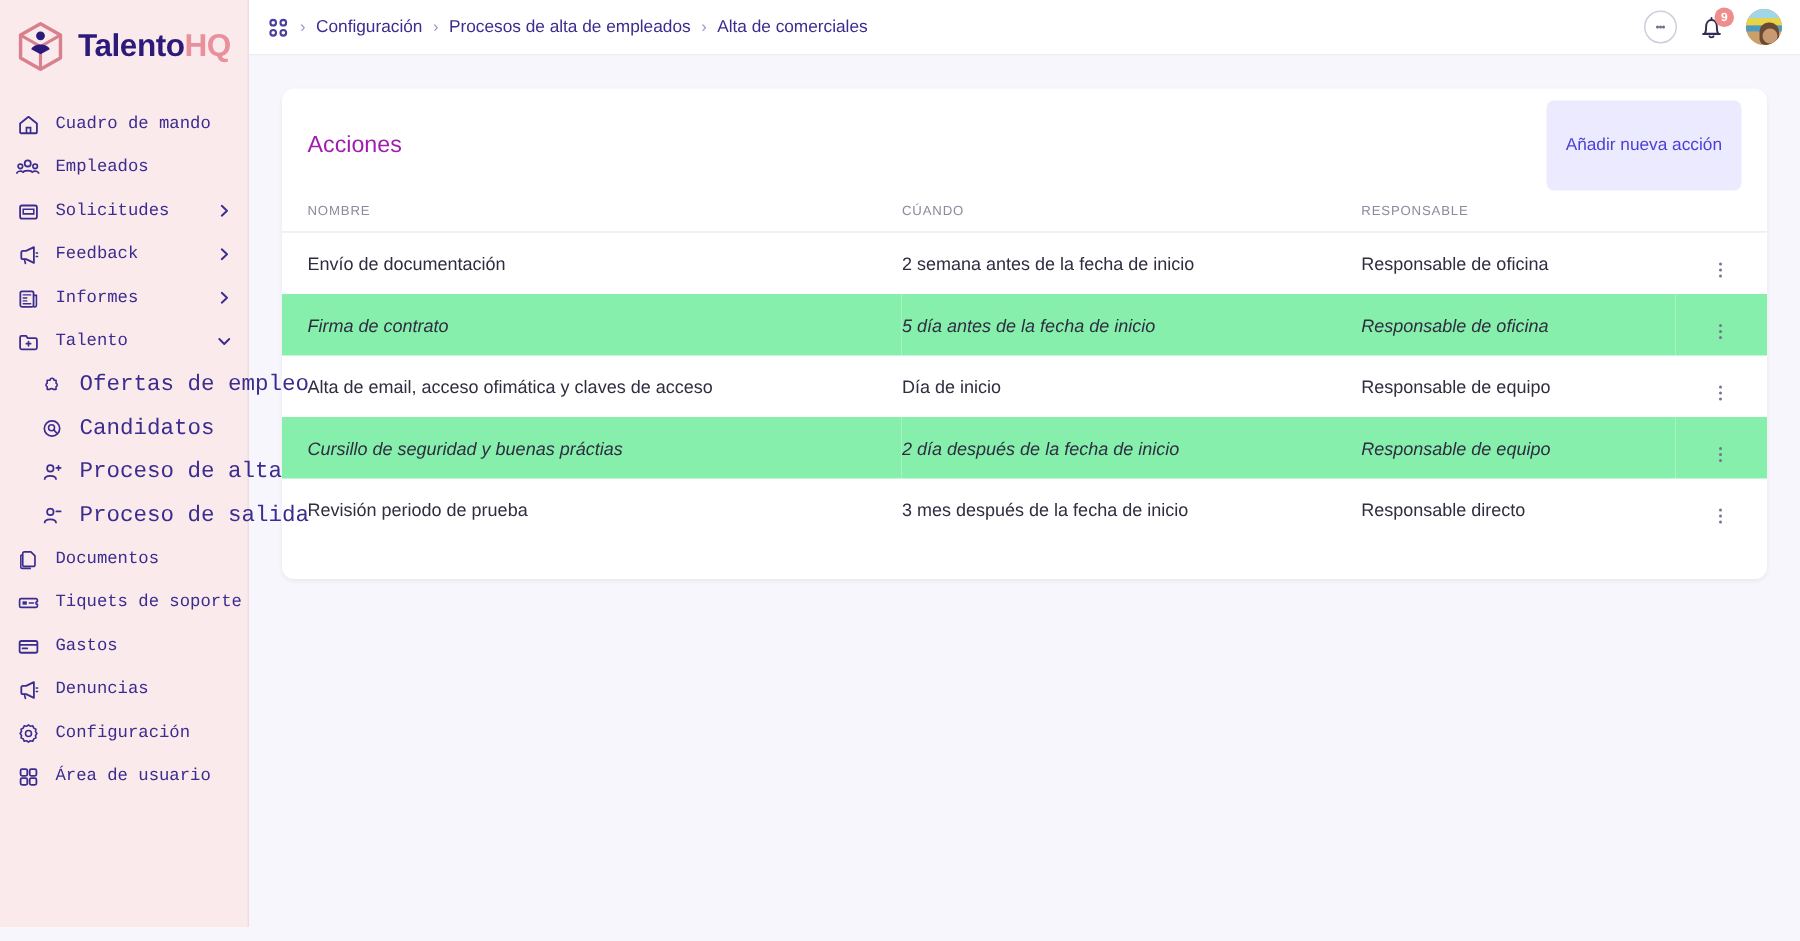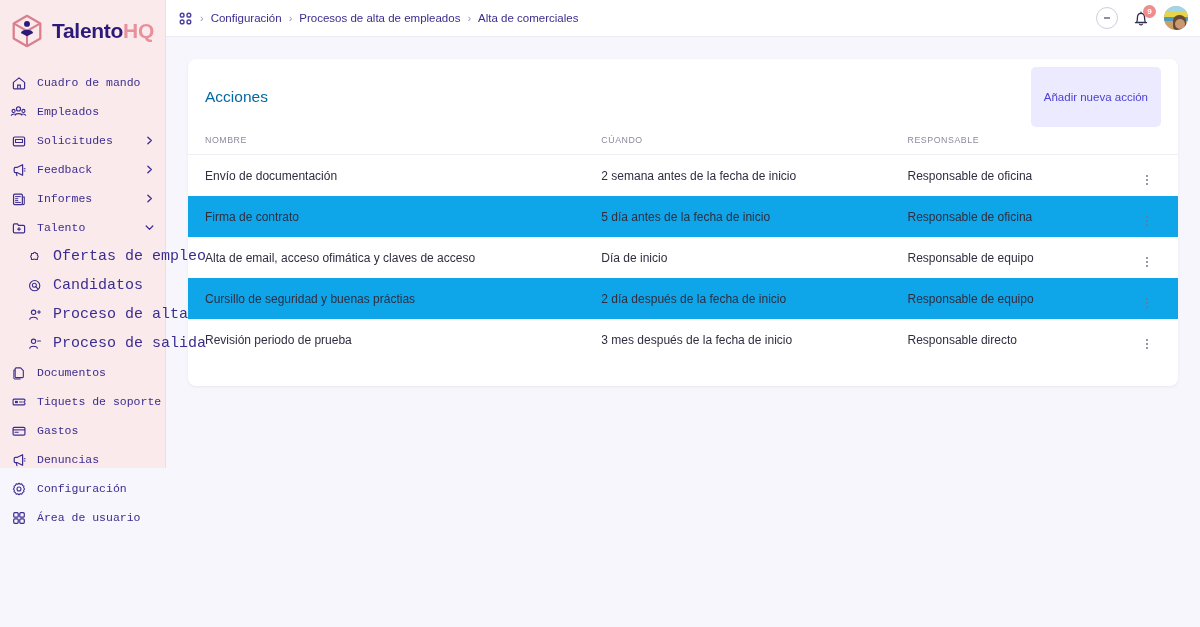--- a/index.html
+++ b/index.html
@@ -6,21 +6,21 @@
   html, body {
     width: 1200px; height: 627px;
     font-family: "Liberation Sans", sans-serif;
     background: #f7f6fc;
     overflow: hidden;
   }
   .app { display: flex; width: 1200px; height: 627px; }
 
   
   .sidebar {
-    width: 166px; height: 468px;
+    width: 166px; height: 618px;
     background: #fbeaec;
     border-right: 1px solid #f3dcdf;
     flex: 0 0 166px;
     padding-top: 0;
     position: relative;
   }
   .brand {
     height: 62px;
     display: flex; align-items: center;
     padding-left: 8px;
@@ -114,21 +114,21 @@
     box-shadow: 0 1px 3px rgba(40,30,90,0.07);
     padding: 18px 0 26px 0;
     width: 990px;
   }
   .card-head {
     display: flex; align-items: center;
     padding: 0 17px 0 17px;
     height: 40px;
   }
   .card-title {
-    font-size: 15.5px; color: #0369a1; flex: 1 1 auto; font-weight: normal;
+    font-size: 15.5px; color: #a21caf; flex: 1 1 auto; font-weight: normal;
   }
   .add-btn {
     background: #eceaff;
     color: #4b3fd4;
     border: none;
     border-radius: 5px;
     font-size: 11.5px;
     font-family: "Liberation Sans", sans-serif;
     padding: 24px 13px;
     cursor: pointer;
@@ -149,21 +149,21 @@
     font-weight: normal;
     padding: 0 0 9px 0;
     border-bottom: 1px solid #eeeef4;
   }
   table.actions td {
     font-size: 12px;
     color: #2f2e40;
     padding: 11px 0 11px 0;
     vertical-align: middle;
   }
-  table.actions tbody tr.striped { background: #0ea5e9; }
+  table.actions tbody tr.striped { background: #86efac; font-style: italic; }
   .c-name { padding-left: 17px !important; width: 405px; }
   .c-when { width: 300px; }
   .c-resp { width: 205px; }
   .c-menu { width: 60px; text-align: right; padding-right: 30px !important; }
   th.c-name { padding-left: 17px !important; }
 
   .rowkebab {
     display: inline-flex; flex-direction: column; align-items: center;
     cursor: pointer; gap: 2px;
   }

